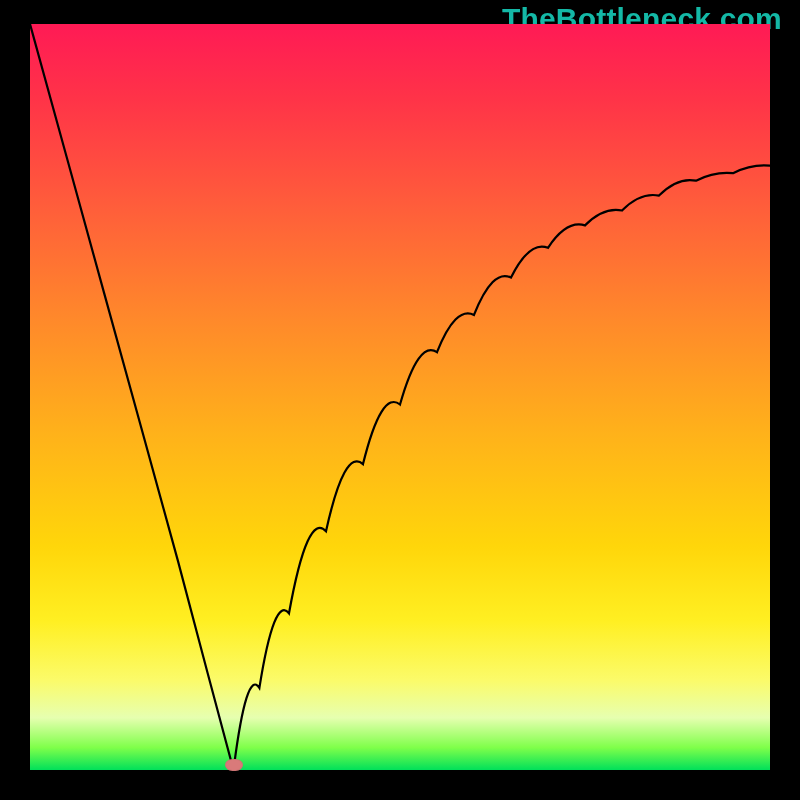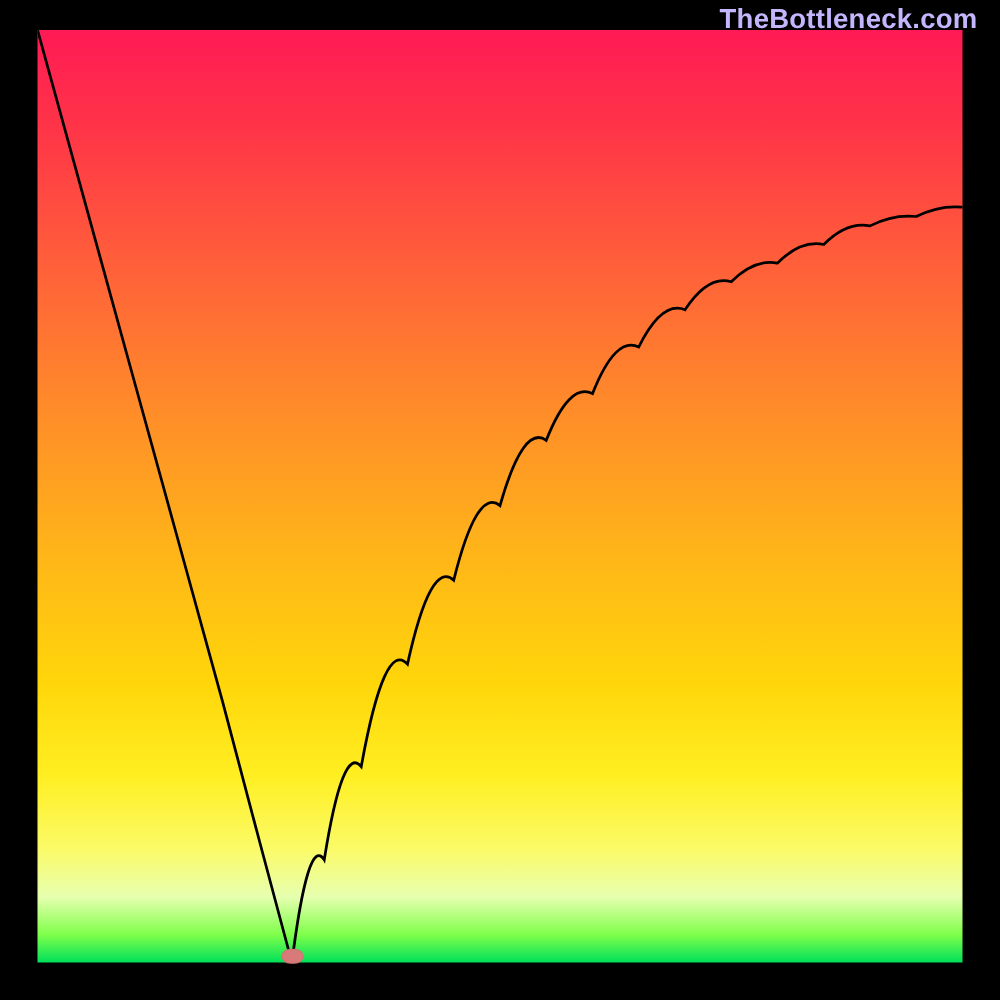--- a/index.html
+++ b/index.html
@@ -45,22 +45,22 @@
     position: absolute;
     left: 0;
     top: 0;
     width: 740px;
     height: 746px;
   }
   .watermark {
     position: absolute;
     top: 2px;
     right: 18px;
-    color: #c4b5fd;
-    font-size: 22px;
+    color: #14b8a6;
+    font-size: 30px;
     font-weight: 600;
     letter-spacing: 0.2px;
     user-select: none;
   }
   .marker {
     position: absolute;
     width: 18px;
     height: 12px;
     border-radius: 50% / 60%;
     background: #d97a7a;

